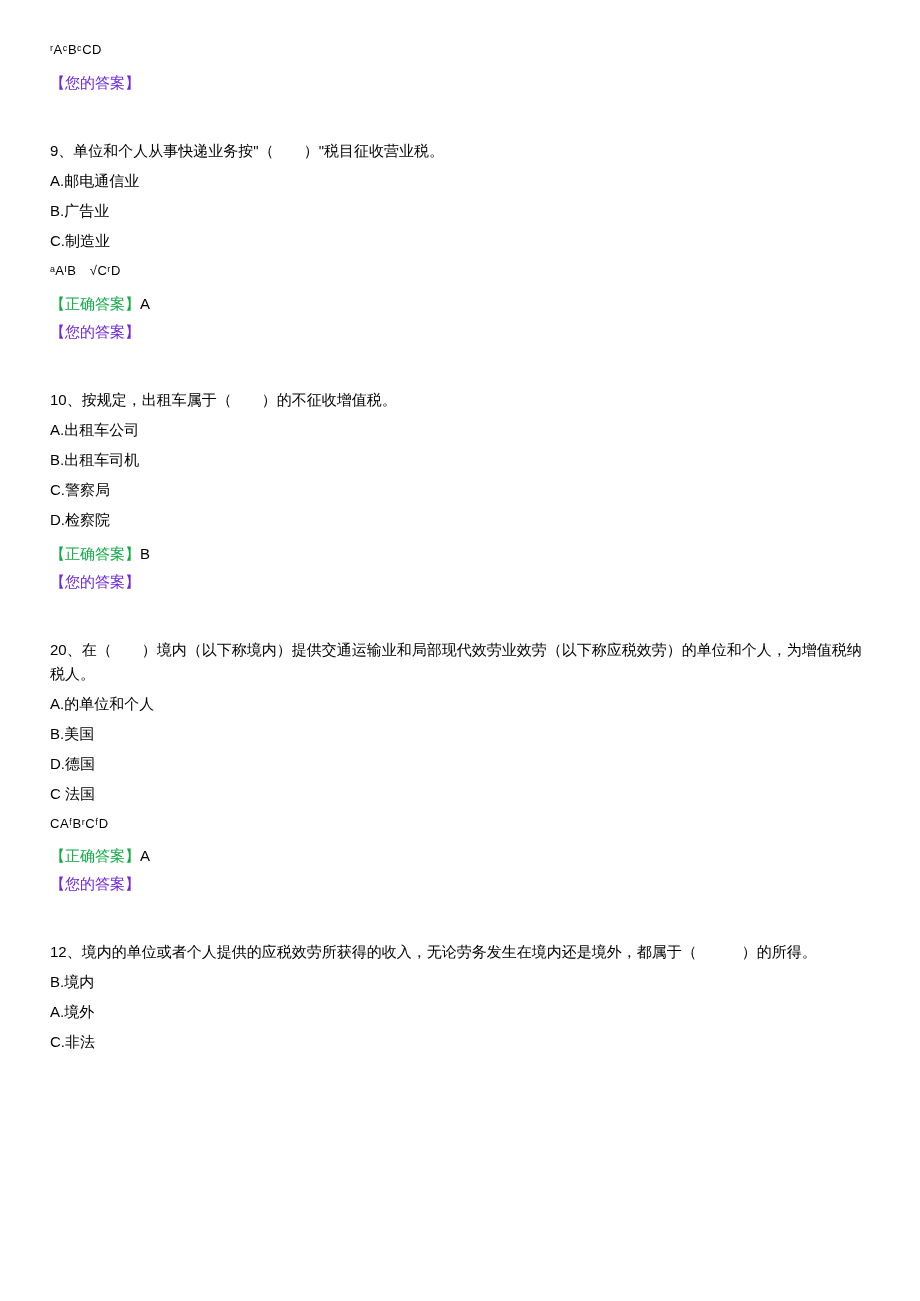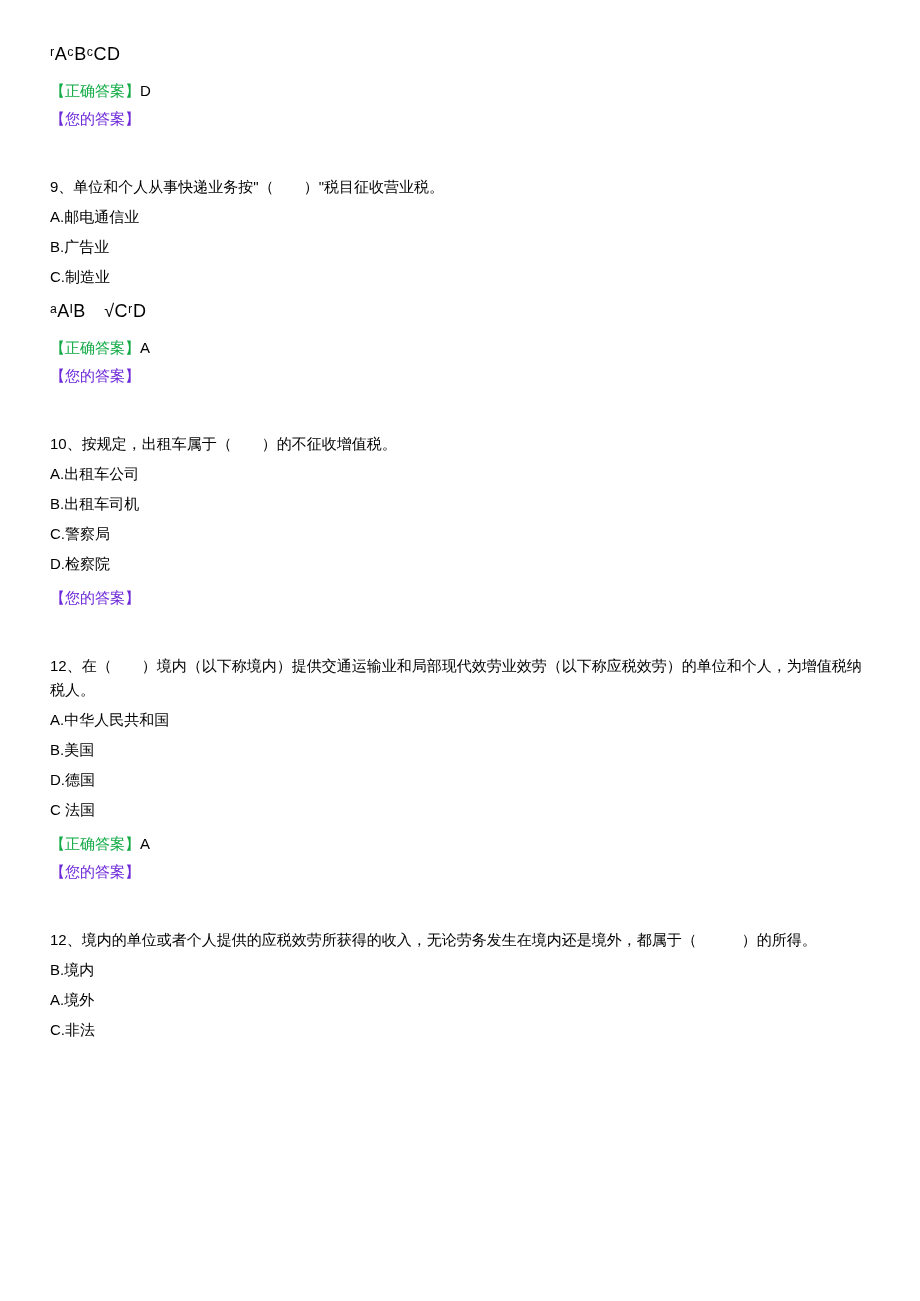--- a/index.html
+++ b/index.html
@@ -10,21 +10,21 @@
     body {
       background: #fff;
       font-family: Arial, "Microsoft YaHei", SimSun, sans-serif;
       font-size: 15px;
       line-height: 1.6;
       color: #000;
       padding: 32px 50px;
       width: 920px;
     }
     .option-line {
-      font-size: 18px;
+      font-size: 13px;
       letter-spacing: 0.5px;
       margin: 8px 0;
     }
     .correct-label {
       color: #11aa44;
     }
     .correct-value {
       color: #000;
     }
     .your-answer {
@@ -44,23 +44,20 @@
     }
     .choice {
       margin: 6px 0;
     }
   </style>
 </head>
 <body>
 
 <div class="option-line">ʳAᶜBᶜCD</div>
 <div class="answer-block">
-  <div>
-    <span class="correct-label">【正确答案】</span><span class="correct-value">D</span>
-  </div>
   <div class="your-answer">【您的答案】</div>
 </div>
 
 <div class="question">
   <div class="question-text">9、单位和个人从事快递业务按"（　　）"税目征收营业税。</div>
   <div class="choice">A.邮电通信业</div>
   <div class="choice">B.广告业</div>
   <div class="choice">C.制造业</div>
   <div class="option-line">ᵃAᴵB　√CʳD</div>
   <div class="answer-block">
@@ -71,30 +68,34 @@
   </div>
 </div>
 
 <div class="question">
   <div class="question-text">10、按规定，出租车属于（　　）的不征收增值税。</div>
   <div class="choice">A.出租车公司</div>
   <div class="choice">B.出租车司机</div>
   <div class="choice">C.警察局</div>
   <div class="choice">D.检察院</div>
   <div class="answer-block">
+    <div>
+      <span class="correct-label">【正确答案】</span><span class="correct-value">B</span>
+    </div>
     <div class="your-answer">【您的答案】</div>
   </div>
 </div>
 
 <div class="question">
-  <div class="question-text">12、在（　　）境内（以下称境内）提供交通运输业和局部现代效劳业效劳（以下称应税效劳）的单位和个人，为增值税纳税人。</div>
-  <div class="choice">A.中华人民共和国</div>
+  <div class="question-text">20、在（　　）境内（以下称境内）提供交通运输业和局部现代效劳业效劳（以下称应税效劳）的单位和个人，为增值税纳税人。</div>
+  <div class="choice">A.的单位和个人</div>
   <div class="choice">B.美国</div>
   <div class="choice">D.德国</div>
   <div class="choice">C 法国</div>
+  <div class="option-line">CAᶠBʳCᶠD</div>
   <div class="answer-block">
     <div>
       <span class="correct-label">【正确答案】</span><span class="correct-value">A</span>
     </div>
     <div class="your-answer">【您的答案】</div>
   </div>
 </div>
 
 <div class="question">
   <div class="question-text">12、境内的单位或者个人提供的应税效劳所获得的收入，无论劳务发生在境内还是境外，都属于（　　　）的所得。</div>

